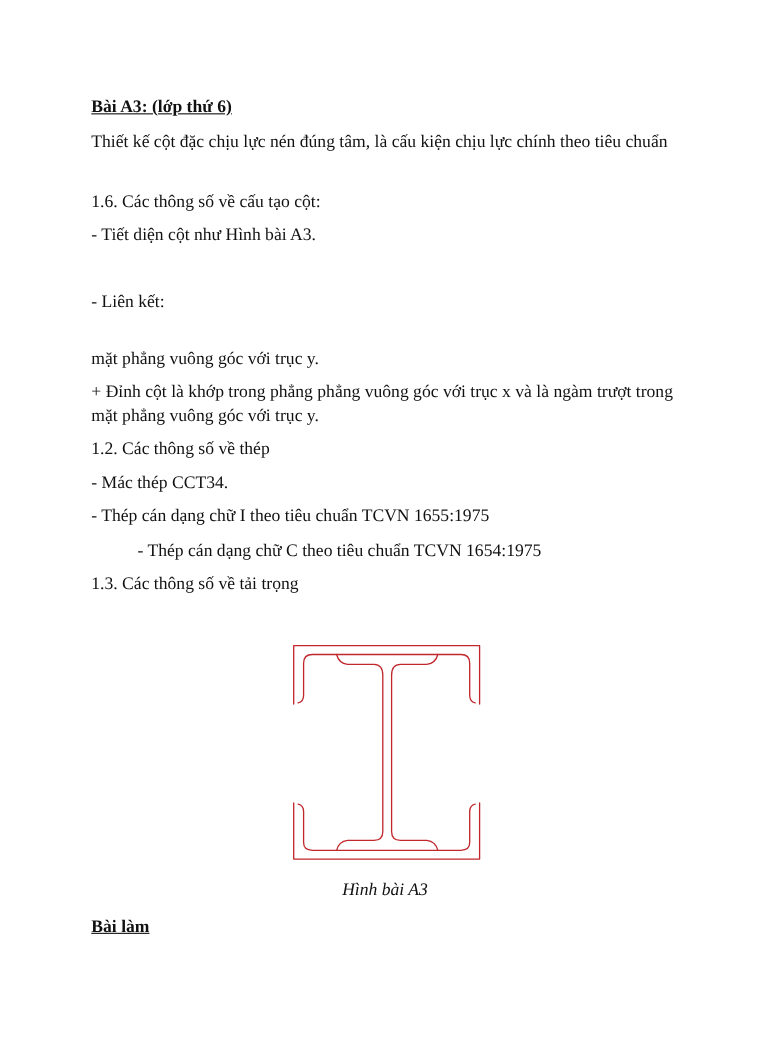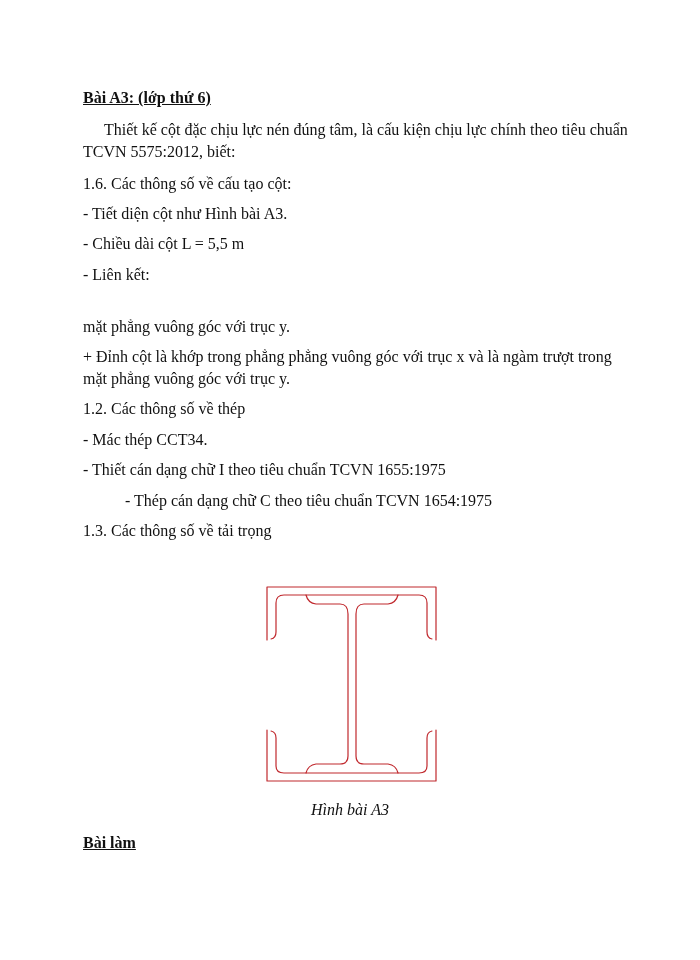--- a/index.html
+++ b/index.html
@@ -11,35 +11,33 @@
     .caption { position: absolute; left: 0; width: 700px; text-align: center; font-style: italic; font-size: 16px; }
     svg.figure { position: absolute; left: 0; top: 0; }
   </style>
 </head>
 <body>
 
 <div class="page">
 
   <div class="line title" style="top:88px;">Bài A3: (lớp thứ 6)</div>
 
-  <div class="line" style="top:120px;margin-left:21px;">Thiết kế cột đặc chịu lực nén đúng tâm, là cấu kiện chịu lực chính theo tiêu chuẩn</div>
-  <div class="line" style="top:142px;">TCVN 5575:2012, biết:</div>
+  <div class="line" style="top:120px;">Thiết kế cột đặc chịu lực nén đúng tâm, là cấu kiện chịu lực chính theo tiêu chuẩn</div>
 
   <div class="line" style="top:174px;">1.6. Các thông số về cấu tạo cột:</div>
   <div class="line" style="top:204px;">- Tiết diện cột như Hình bài A3.</div>
-  <div class="line" style="top:234px;">- Chiều dài cột L = 5,5 m</div>
   <div class="line" style="top:265px;">- Liên kết:</div>
 
   <div class="line" style="top:317px;">mặt phẳng vuông góc với trục y.</div>
   <div class="line" style="top:347px;">+ Đỉnh cột là khớp trong phẳng phẳng vuông góc với trục x và là ngàm trượt trong</div>
   <div class="line" style="top:369px;">mặt phẳng vuông góc với trục y.</div>
 
   <div class="line" style="top:399px;">1.2. Các thông số về thép</div>
   <div class="line" style="top:430px;">- Mác thép CCT34.</div>
-  <div class="line" style="top:460px;">- Thiết cán dạng chữ I theo tiêu chuẩn TCVN 1655:1975</div>
+  <div class="line" style="top:460px;">- Thép cán dạng chữ I theo tiêu chuẩn TCVN 1655:1975</div>
   <div class="line" style="top:491px;margin-left:42px;">- Thép cán dạng chữ C theo tiêu chuẩn TCVN 1654:1975</div>
 
   <div class="line" style="top:521px;">1.3. Các thông số về tải trọng</div>
 
   <svg class="figure" width="700" height="960" viewBox="0 0 700 960">
     <g fill="none" stroke="#c0282d" stroke-width="1.2" stroke-linejoin="round" stroke-linecap="round">
 
       <path d="M267,640 L267,587 L436,587 L436,640"></path>
 
       <path d="M271,639 Q276,638 276,632 L276,603 Q276,595 284,595 L419,595 Q427,595 427,603 L427,632 Q427,638 432,639"></path>

